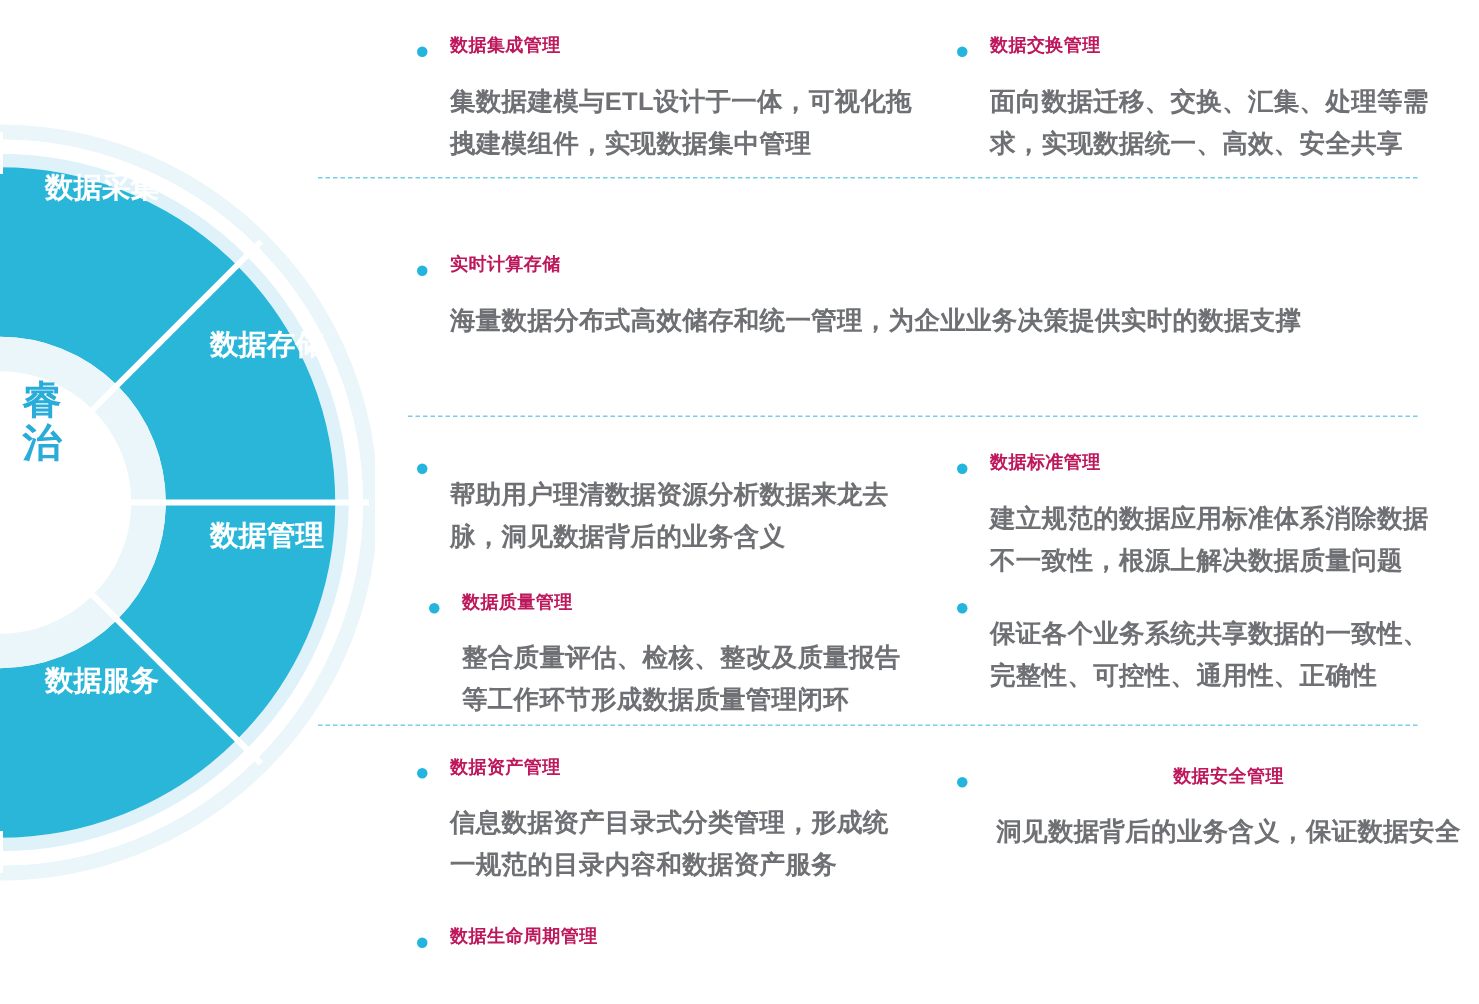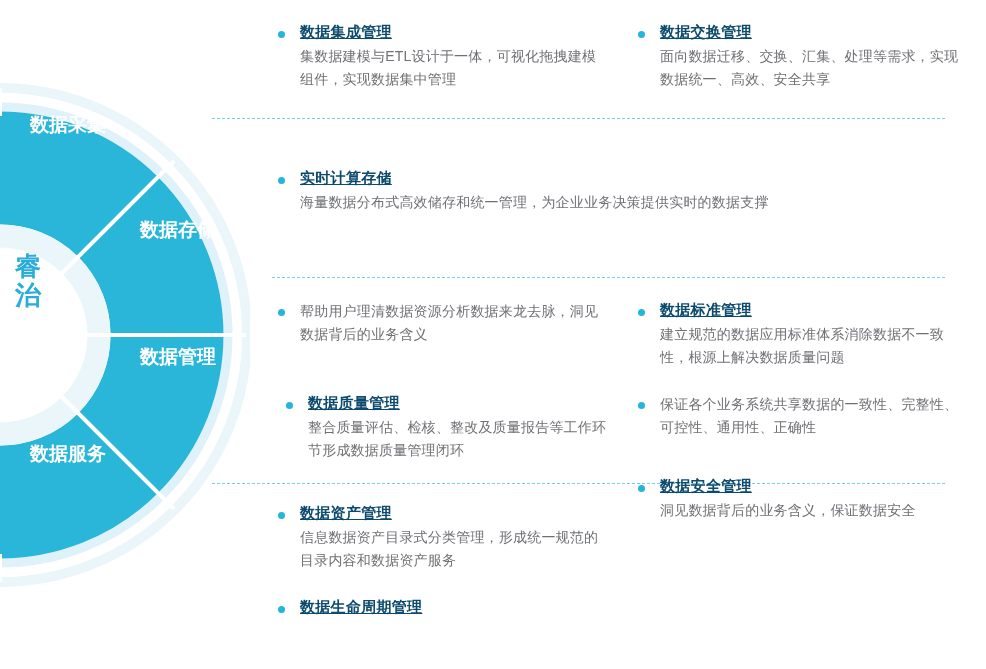--- a/index.html
+++ b/index.html
@@ -50,33 +50,33 @@
   .item{position:absolute;}
   .bullet{
     position:absolute;
     left:0; top:9px;
     width:7px;height:7px;
     border-radius:50%;
     background:#24B5DE;
   }
   .item-title{
     margin:0 0 3px 22px;
-    font-size:15px;
+    font-size:12px;
     font-weight:bold;
-    color:#0c4a6e;
+    color:#be185d;
     line-height:1.35;
     letter-spacing:.3px;
-    text-decoration:underline;
   }
   .item-desc{
-    margin:0 0 0 22px;
-    font-size:14px;
+    margin:16px 0 0 22px;
+    font-size:17px;
     color:#6f7074;
     line-height:1.62;
     letter-spacing:.2px;
+    font-weight:bold;
   }
 </style>
 </head>
 <body>
 
 <div id="wheel">
   <svg viewBox="0 0 500 610" xmlns="http://www.w3.org/2000/svg">
     <defs>
       <clipPath id="rightHalf">
         <rect x="250" y="0" width="250" height="610"></rect>
@@ -170,24 +170,24 @@
   </div>
 
   <div class="divider" style="left:212px;top:483px;width:733px;"></div>
 
   <div class="item" style="left:278px;top:503px;width:330px;">
     <span class="bullet"></span>
     <div class="item-title">数据资产管理</div>
     <div class="item-desc">信息数据资产目录式分类管理，形成统一规范的目录内容和数据资产服务</div>
   </div>
 
-  <div class="item" style="left:638px;top:476px;width:340px;">
+  <div class="item" style="left:638px;top:509px;width:340px;text-align:center;">
     <span class="bullet"></span>
     <div class="item-title">数据安全管理</div>
     <div class="item-desc">洞见数据背后的业务含义，保证数据安全</div>
   </div>
 
-  <div class="item" style="left:278px;top:597px;width:420px;">
+  <div class="item" style="left:278px;top:616px;width:420px;">
     <span class="bullet"></span>
     <div class="item-title">数据生命周期管理</div>
   </div>
 
 </div>
 
 </body></html>

